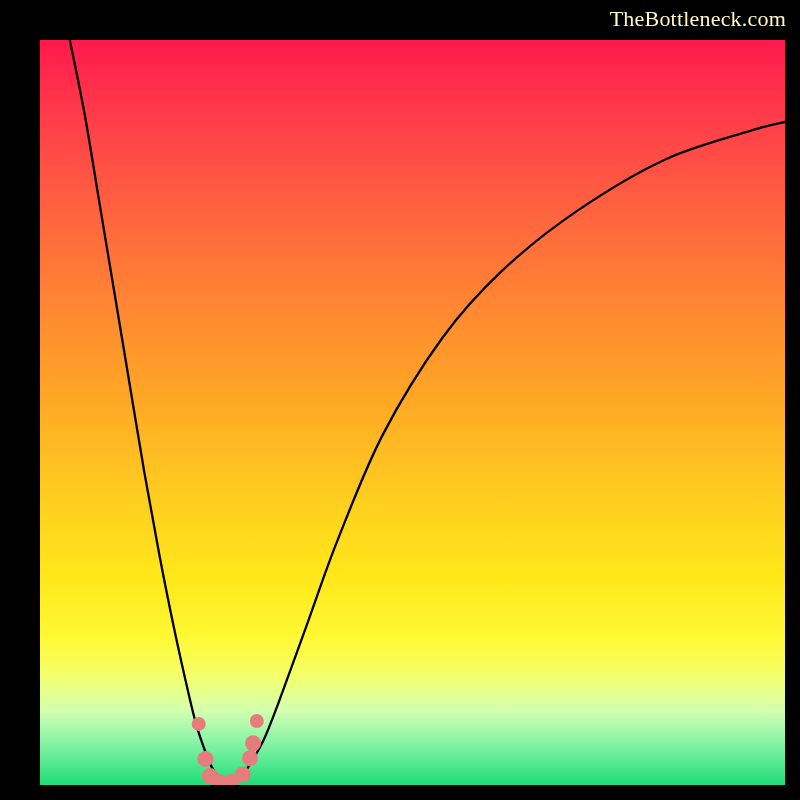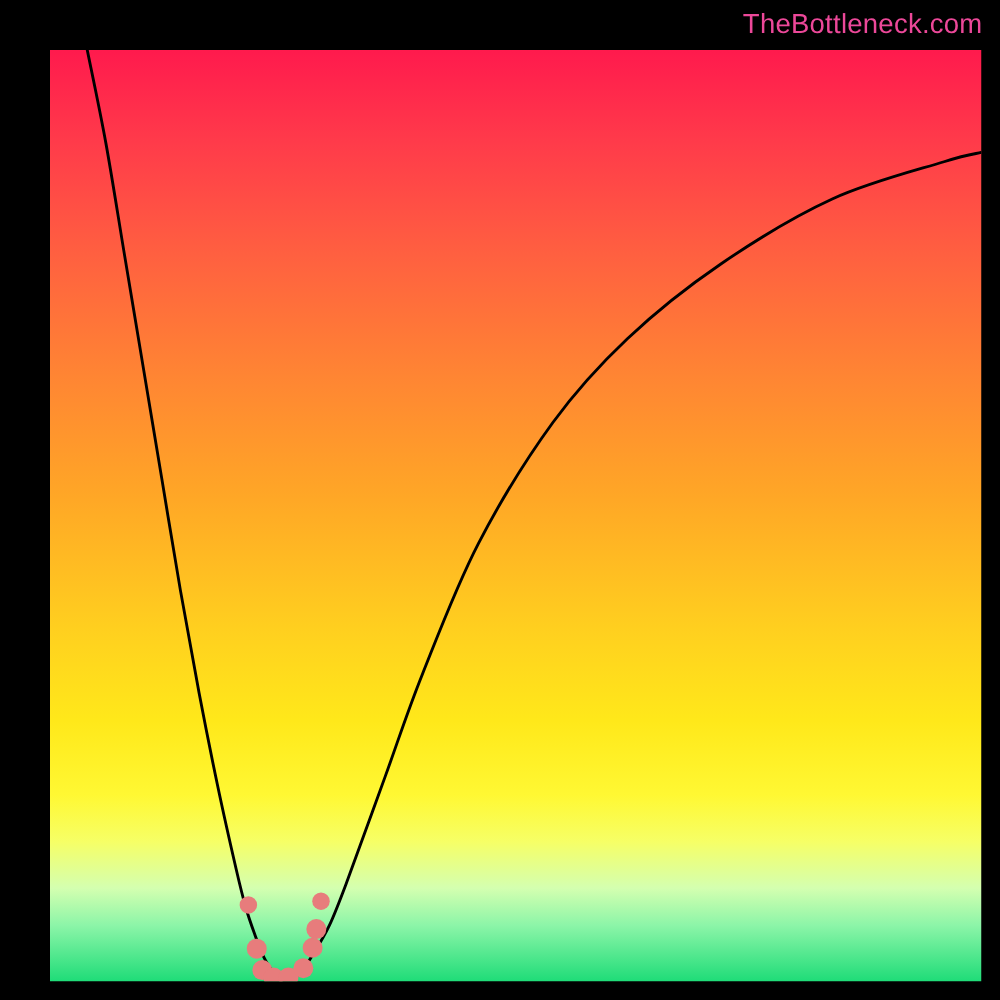--- a/index.html
+++ b/index.html
@@ -46,24 +46,25 @@
     left: 40px;
     top: 40px;
     width: 745px;
     height: 745px;
     pointer-events: none;
   }
   .watermark {
     position: absolute;
     top: 6px;
     right: 14px;
-    color: #ec4899;
+    color: #fef9c3;
     font-size: 22px;
     font-weight: 500;
     letter-spacing: 0.2px;
+    font-family: Liberation Serif, serif;
   }
 </style>
 </head>
 <body>
 
 <div class="frame">
   <div class="plot-area"></div>
 
   <svg class="overlay" viewBox="0 0 745 745" preserveAspectRatio="none">
     <g id="curve-group">

